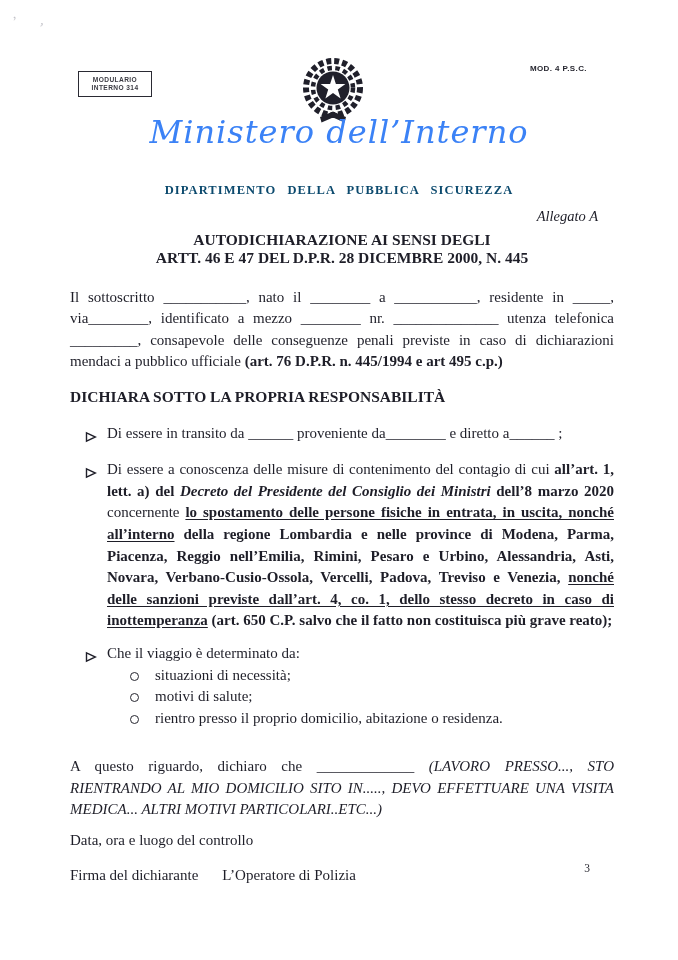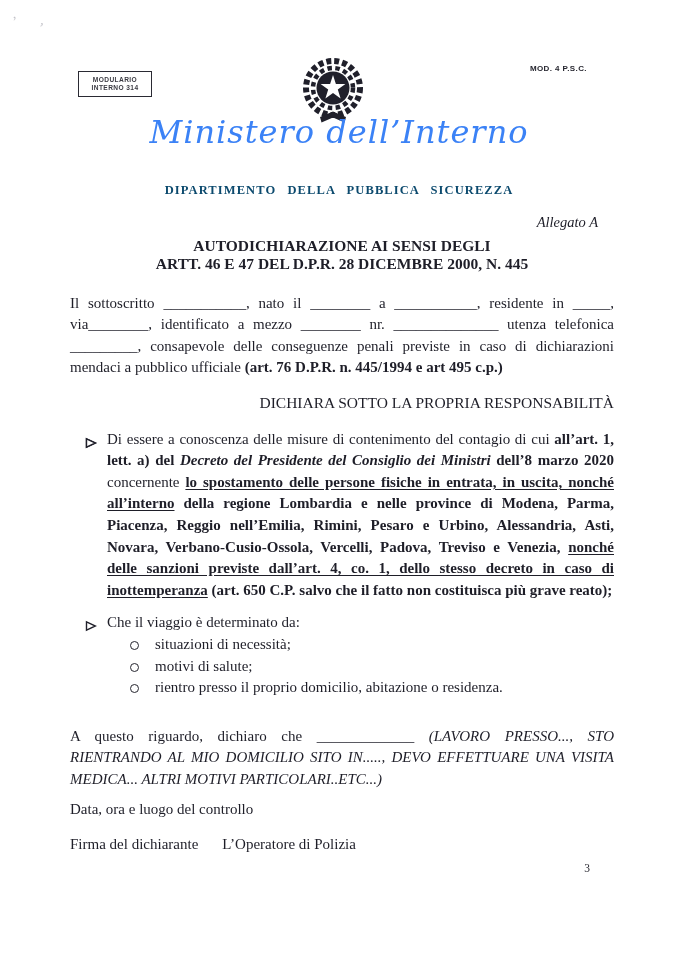--- a/index.html
+++ b/index.html
@@ -31,26 +31,26 @@
     position:absolute; left:0; top:113px; width:100%;
     text-align:center; font-family:"DejaVu Serif", serif; font-style:italic;
     font-size:32px; letter-spacing:1px; color:#3b82f6; white-space:nowrap;
   }
   .department {
     position:absolute; left:0; top:183px; width:100%;
     text-align:center; font-size:12.5px; letter-spacing:1.1px; word-spacing:7px;
     color:#0c4a6e; font-weight:bold;
   }
 
-  .content { position:absolute; left:70px; top:212px; width:544px; font-size:15px; line-height:21.6px; }
+  .content { position:absolute; left:70px; top:206px; width:544px; font-size:15px; line-height:21.6px; }
 
   .allegato { text-align:right; font-style:italic; font-size:14.5px; padding-right:16px; margin-bottom:3px; }
   .doc-title { text-align:center; font-weight:bold; font-size:15.5px; line-height:18.5px; margin-bottom:19px; }
   .intro { text-align:justify; margin-bottom:6px; }
-  .dichiara-heading { text-align:right; font-weight:normal; font-size:15.5px; margin:13px 0 15px 0; }
+  .dichiara-heading { text-align:left; font-weight:bold; font-size:15.5px; margin:13px 0 15px 0; }
 
   .bullet { position:relative; padding-left:37px; text-align:justify; margin-bottom:15px; }
   .bullet .arrow-bullet { position:absolute; left:15px; top:5px; }
   .bullet.b2 { margin-bottom:11px; }
   .bullet.b3 { margin-bottom:27px; text-align:left; }
 
   .sub-item { position:relative; padding-left:48px; }
   .circle-bullet {
     position:absolute; left:23px; top:7px; width:7px; height:7px;
     border:1.3px solid #26262f; border-radius:50%;
@@ -107,20 +107,21 @@
     <p class="intro"><span>Il sottoscritto ___________, nato il ________ a ___________, residente in _____, via________, identificato a mezzo ________ nr. ______________ utenza telefonica _________, consapevole delle conseguenze penali previste in caso di dichiarazioni mendaci a pubblico ufficiale </span><span class="b">(art. 76 D.P.R. n. 445/1994 e art 495 c.p.)</span></p>
 
     <div class="dichiara-heading">DICHIARA SOTTO LA PROPRIA RESPONSABILITÀ</div>
 
     <div class="bullet b1">
       <span class="arrow-bullet">
         <svg width="12" height="12" viewBox="0 0 12 12" aria-hidden="true">
           <path d="M1.5,1.8 L10.5,6 L1.5,10.2 Z" fill="#ffffff" stroke="#20202b" stroke-width="1.4"></path>
         </svg>
       </span>
+      <span><span>Di essere in transito da ______ proveniente da________ e diretto a______ ;</span></span>
     </div>
 
     <div class="bullet b2">
       <span class="arrow-bullet">
         <svg width="12" height="12" viewBox="0 0 12 12" aria-hidden="true">
           <path d="M1.5,1.8 L10.5,6 L1.5,10.2 Z" fill="#ffffff" stroke="#20202b" stroke-width="1.4"></path>
         </svg>
       </span>
       <span><span>Di essere a conoscenza delle misure di contenimento del contagio di cui </span><span class="b">all’art. 1, lett. a) del </span><span class="b i">Decreto del Presidente del Consiglio dei Ministri</span><span class="b"> dell’8 marzo 2020 </span><span>concernente </span><span class="b u">lo spostamento delle persone fisiche in entrata, in uscita, nonché all’interno</span><span class="b"> della regione Lombardia e nelle province di Modena, Parma, Piacenza, Reggio nell’Emilia, Rimini, Pesaro e Urbino, Alessandria, Asti, Novara, Verbano-Cusio-Ossola, Vercelli, Padova, Treviso e Venezia, </span><span class="b u">nonché delle sanzioni previste dall’art. 4, co. 1, dello stesso decreto in caso di inottemperanza</span><span class="b"> (art. 650 C.P. salvo che il fatto non costituisca più grave reato);</span></span>
     </div>

